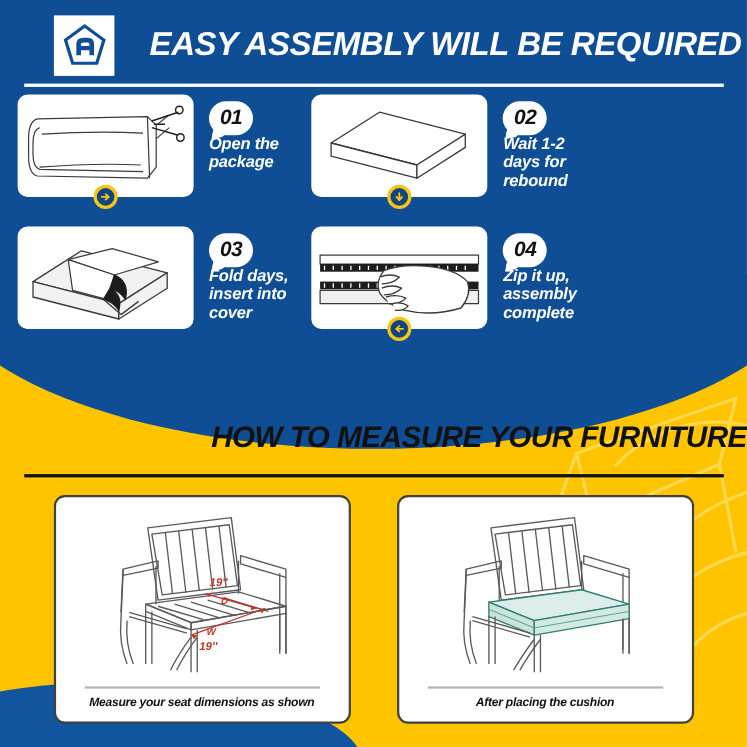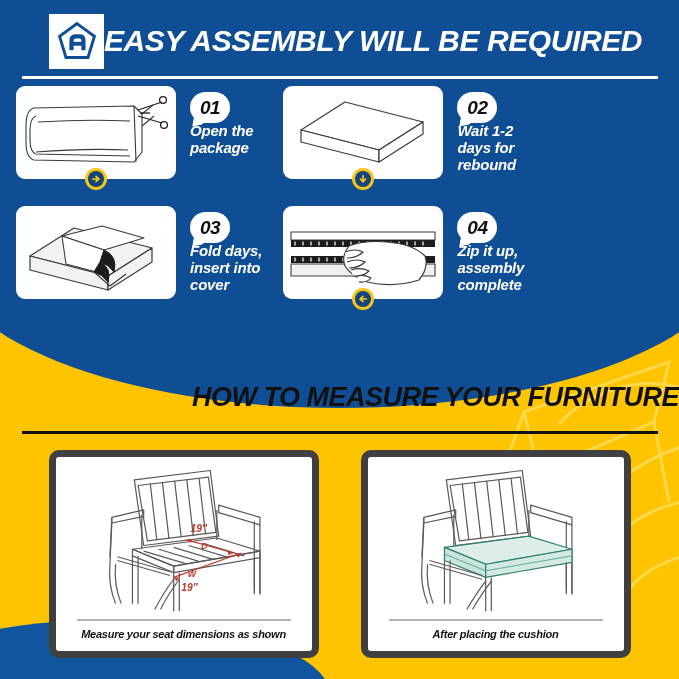--- a/index.html
+++ b/index.html
@@ -59,21 +59,21 @@
   .brand-logo {
     width: 55px;
     height: 55px;
     background: #ffffff;
     flex: 0 0 auto;
     display: flex;
     align-items: center;
     justify-content: center;
   }
   .header-title {
-    margin-left: 0;
+    margin-left: 32px;
     color: #ffffff;
     font-size: 30px;
     font-weight: bold;
     font-style: italic;
     letter-spacing: -0.4px;
     white-space: nowrap;
     font-family: "Liberation Sans", sans-serif;
   }
   .header-rule {
     position: absolute;
@@ -239,21 +239,21 @@
     display: flex;
     justify-content: center;
     gap: 42px;
     z-index: 6;
   }
   .measure-card {
     width: 270px;
     height: 208px;
     background: #ffffff;
     border-radius: 10px;
-    border: 7px solid #404040;
+    border: 2px solid #404040;
     box-sizing: border-box;
     display: flex;
     flex-direction: column;
     align-items: center;
     overflow: hidden;
   }
   .measure-art {
     flex: 1 1 auto;
     width: 100%;
     display: flex;

